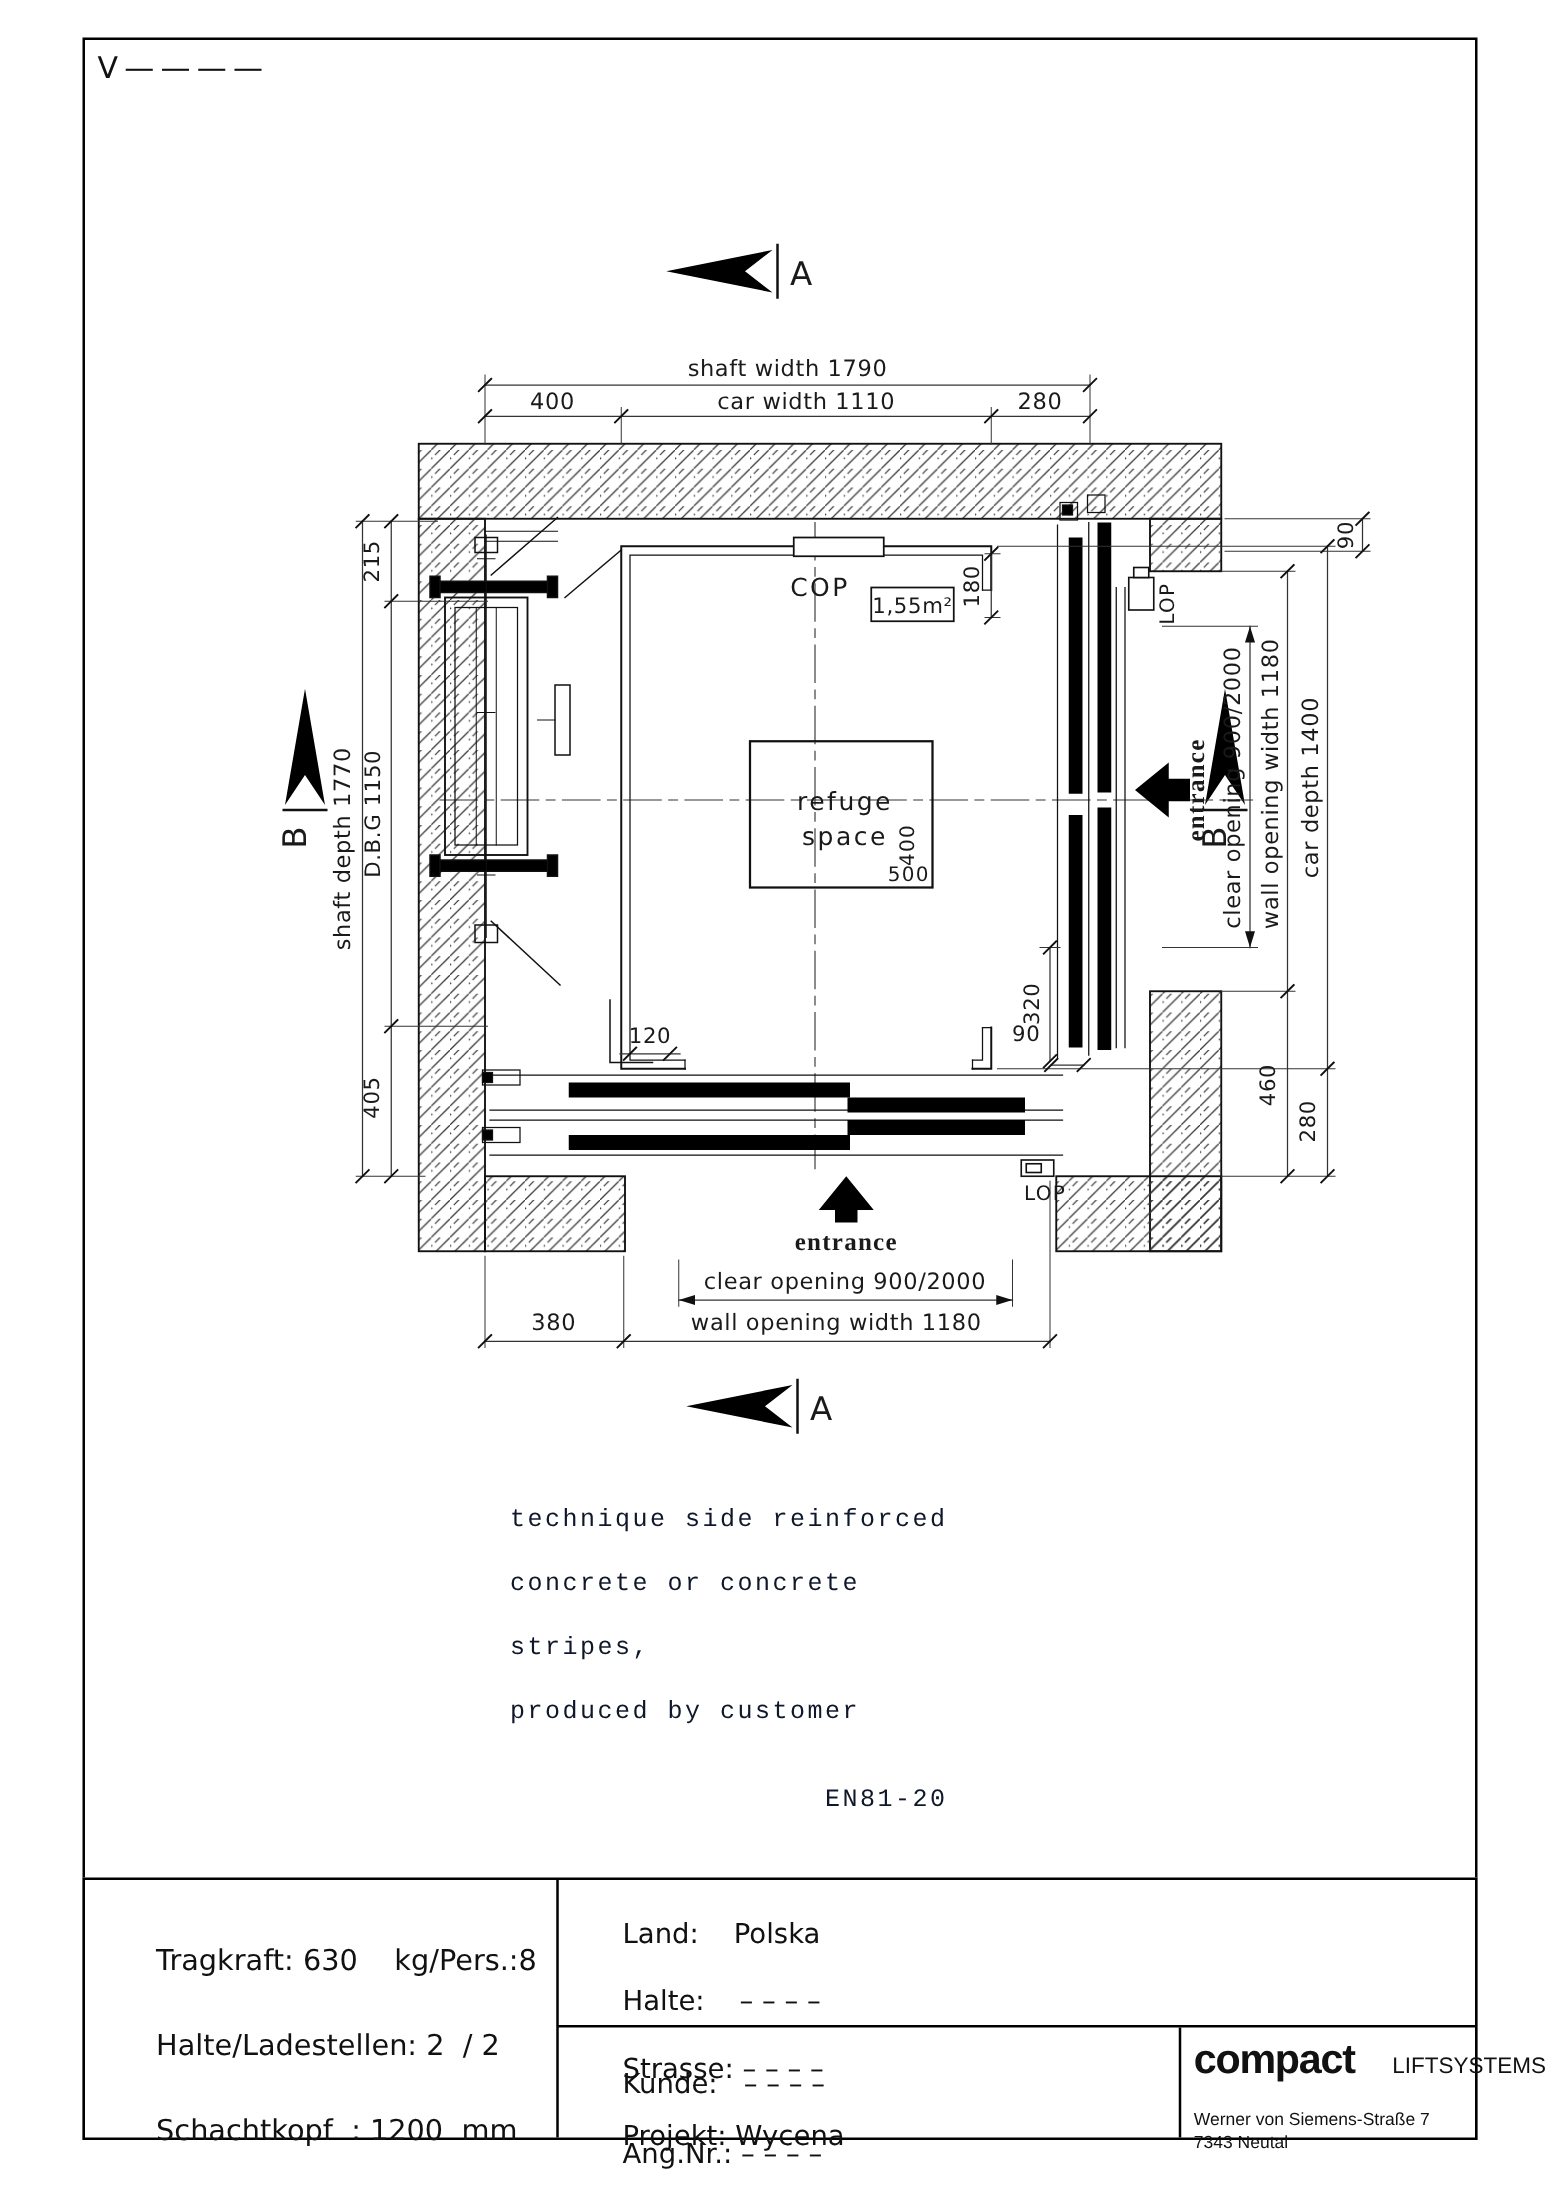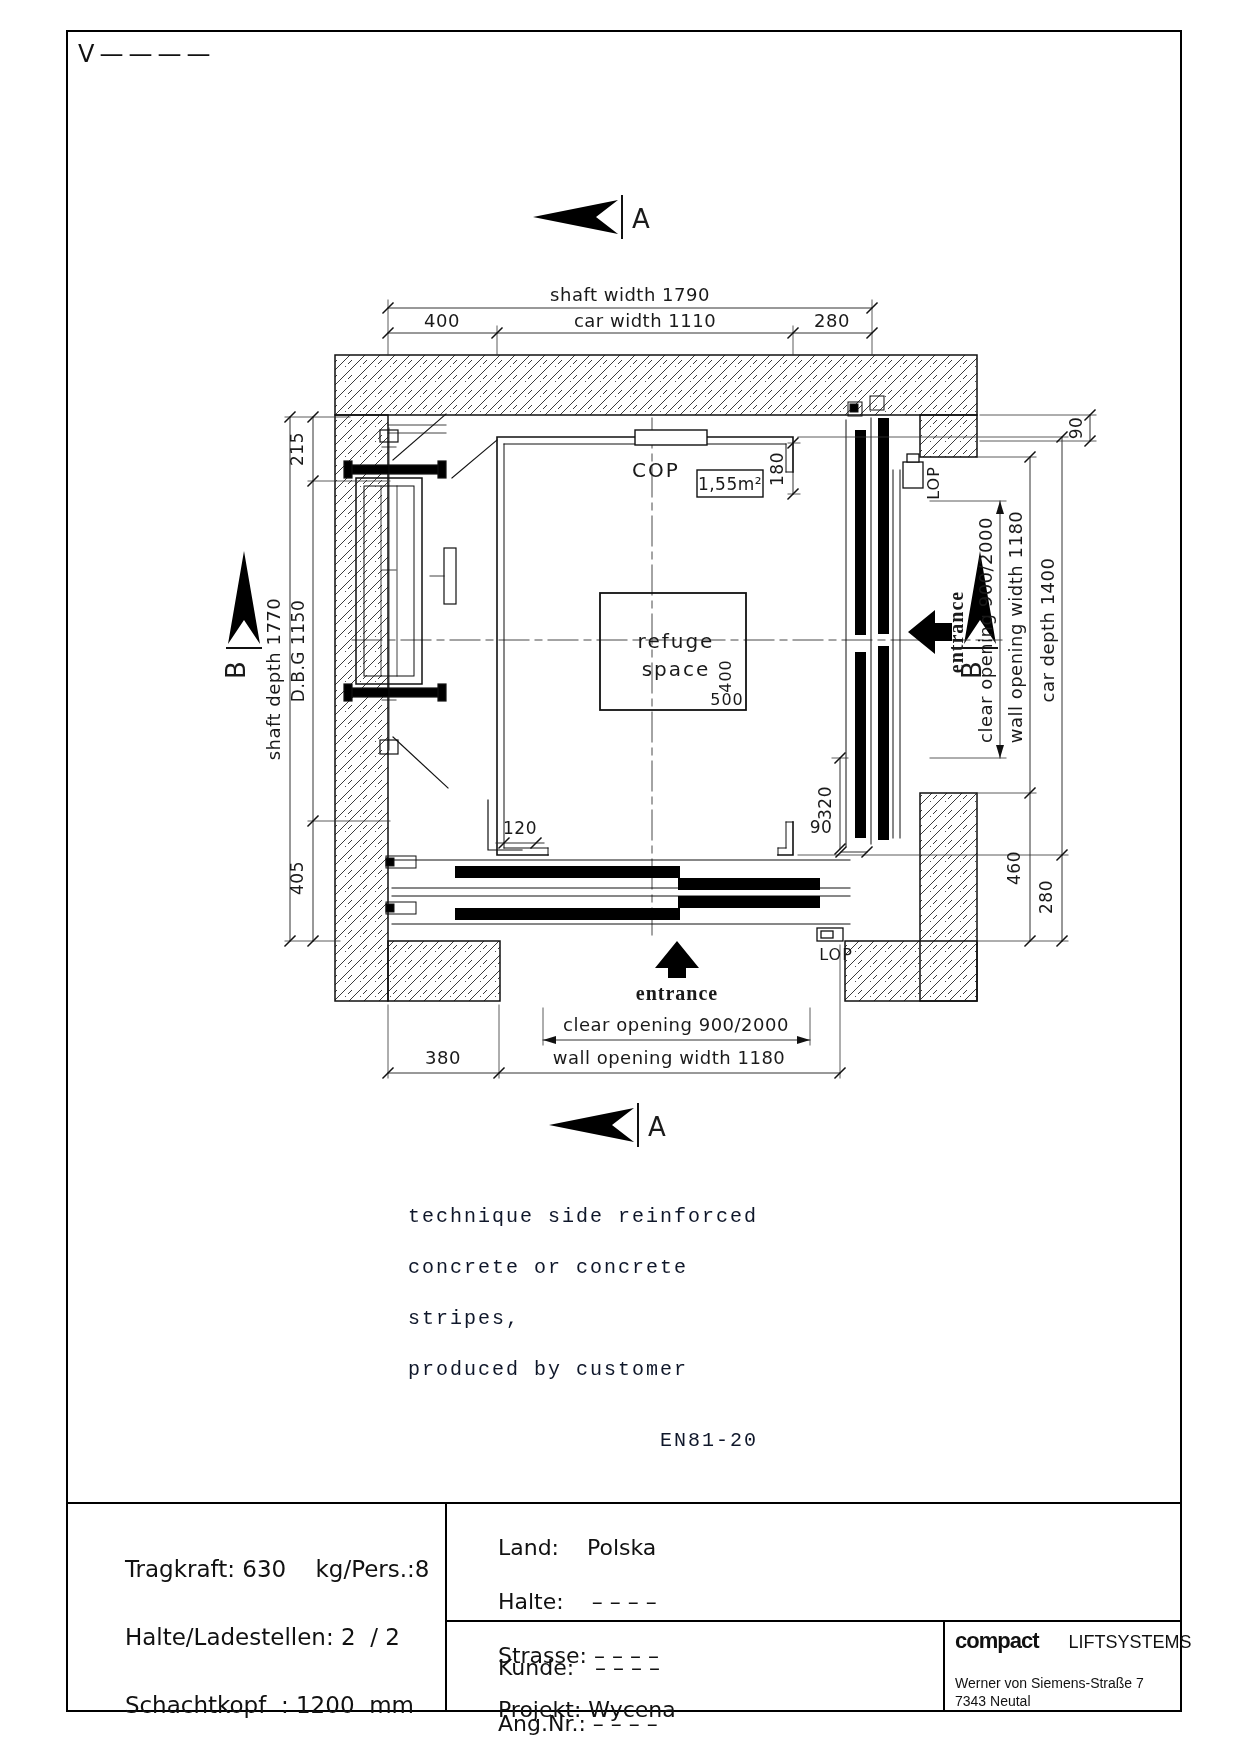--- a/index.html
+++ b/index.html
@@ -24,21 +24,21 @@
            border-right:2px solid #000;padding:14px 12px;white-space:pre;
            font-size:23px;line-height:1.48;}
   .tb-project{position:absolute;left:378px;top:0;right:0;height:118px;box-sizing:border-box;
               border-bottom:2px solid #000000;padding:3px 10px;white-space:pre;
               font-size:22px;line-height:1.23;}
   .tb-order{position:absolute;left:378px;top:118px;width:579px;bottom:0;box-sizing:border-box;
             padding:4px 10px;white-space:pre;font-size:22px;line-height:1.28;}
   .tb-company{position:absolute;left:875px;top:118px;right:0;bottom:0;box-sizing:border-box;
               border-left:2px solid #000;padding:6px 10px;font-family:"Liberation Sans",sans-serif;}
   .logo-line{white-space:nowrap;}
-  .logo-name{font-size:22px;font-weight:bold;letter-spacing:-1px;}
+  .logo-name{font-size:33px;font-weight:bold;letter-spacing:-1px;}
   .logo-suffix{font-size:18px;margin-left:15px;padding-left:15px;}
   .addr{font-size:14px;line-height:1.3;margin-top:20px;}
 </style>
 </head>
 <body>
 
 <div class="page">
 
   <div class="frame"></div>
   <div class="view-ref">V————</div>

